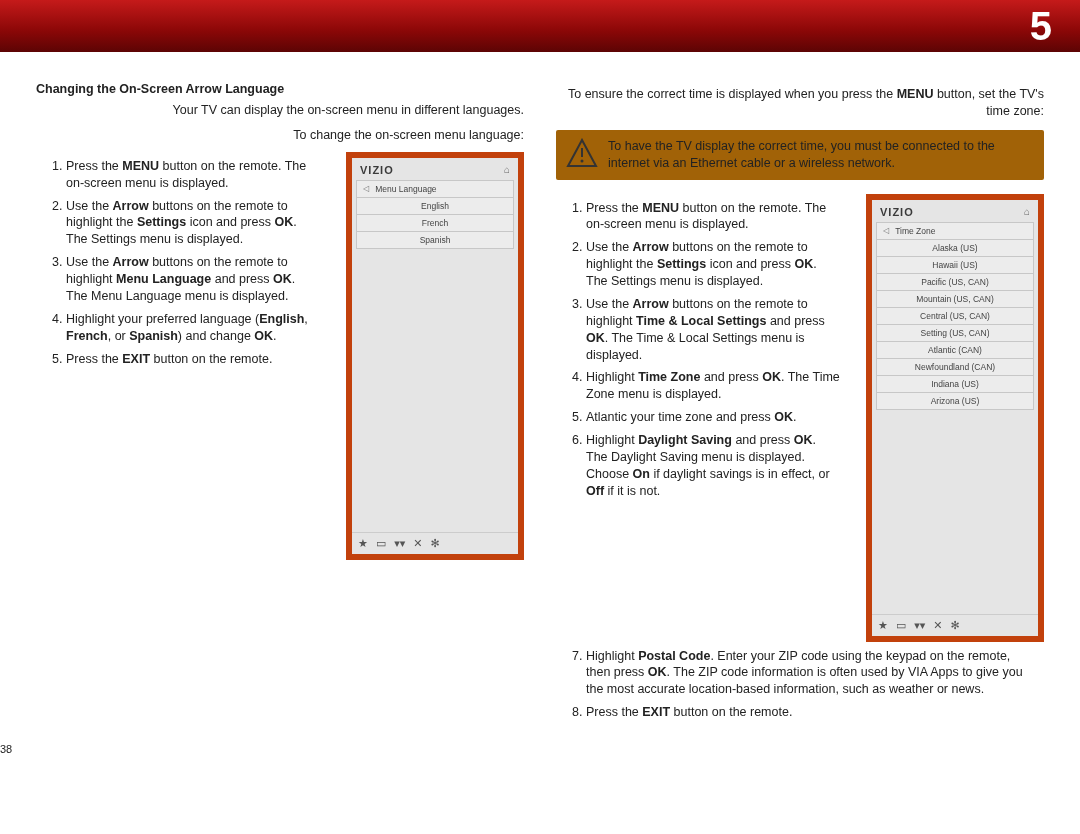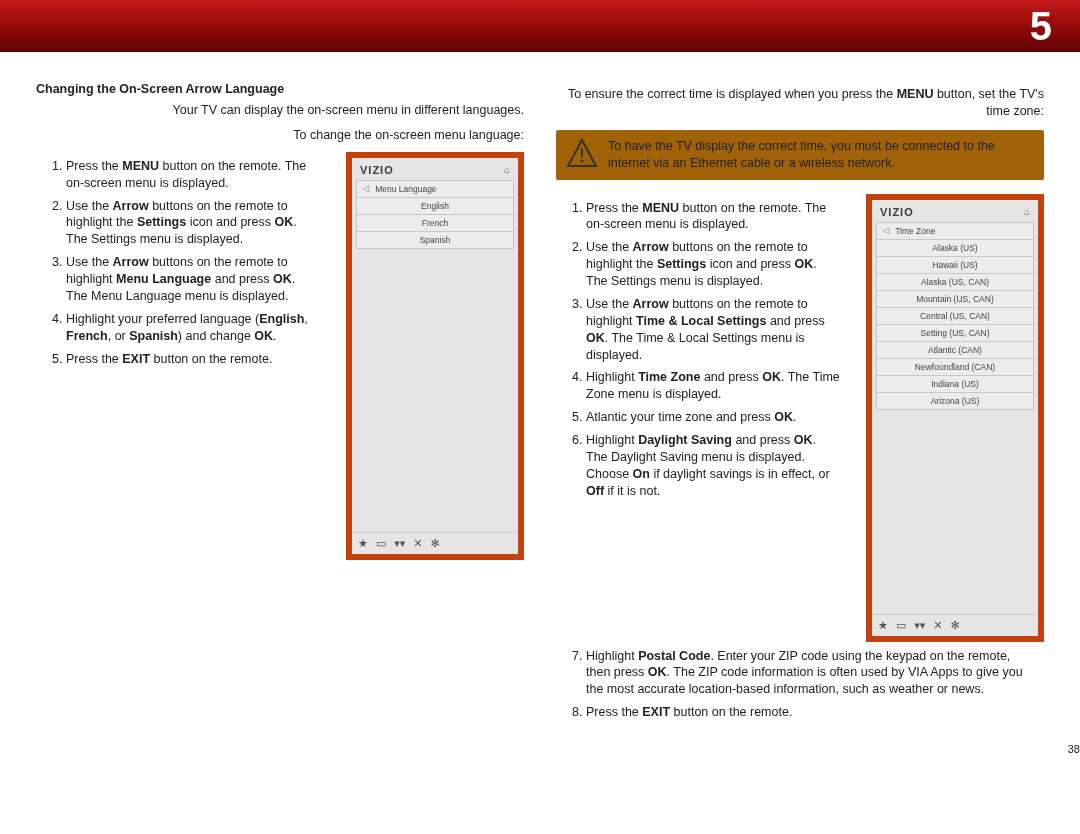--- a/index.html
+++ b/index.html
@@ -65,21 +65,21 @@
     gap:6px; text-align:center; align-items:center;
     padding-left:6px;
   }
   .mock-row.first .arrow { font-size:8px; color:#777;}
   .mock-body { flex: 1; }
   .mock-foot {
     border-top: 1px solid #ccc;
     padding: 4px 6px; display:flex; gap:8px; color:#555; font-size:11px;
   }
   .mock.short { height: 408px; } .mock.tall { height: 448px; }
-  .pagenum { text-align: right; font-size: 11px; padding: 6px 0 14px 0; color:#222;}
+  .pagenum { text-align: left; font-size: 11px; padding: 6px 0 14px 0; color:#222;}
 </style>
 </head>
 <body>
 
 <div class="topbar">
   <div class="chapter">5</div>
 </div>
 
 <div class="page">
 
@@ -152,21 +152,21 @@
           <span class="logo">VIZIO</span>
           <span class="home">⌂</span>
         </div>
         <div class="mock-list">
           <div class="mock-row first">
               <span class="arrow">◁</span>
               <span>Time Zone</span>
             </div>
           <div class="mock-row">Alaska (US)</div>
           <div class="mock-row">Hawaii (US)</div>
-          <div class="mock-row">Alaska (US, CAN)</div>
+          <div class="mock-row">Pacific (US, CAN)</div>
           <div class="mock-row">Mountain (US, CAN)</div>
           <div class="mock-row">Central (US, CAN)</div>
           <div class="mock-row">Setting (US, CAN)</div>
           <div class="mock-row">Atlantic (CAN)</div>
           <div class="mock-row">Newfoundland (CAN)</div>
           <div class="mock-row">Indiana (US)</div>
           <div class="mock-row">Arizona (US)</div>
         </div>
         <div class="mock-body"></div>
         <div class="mock-foot">

